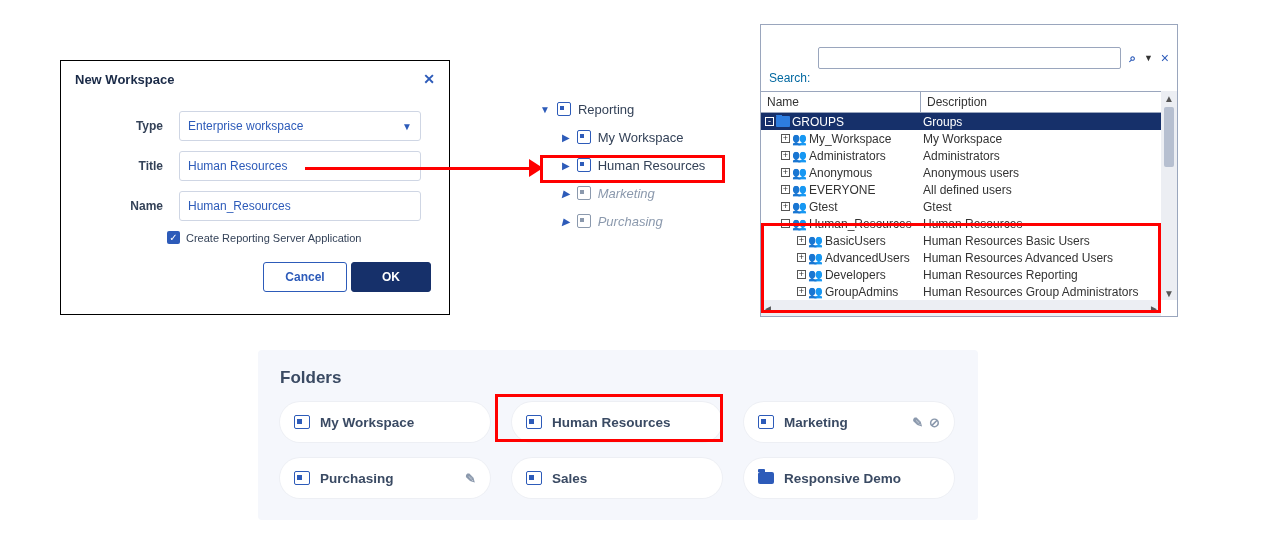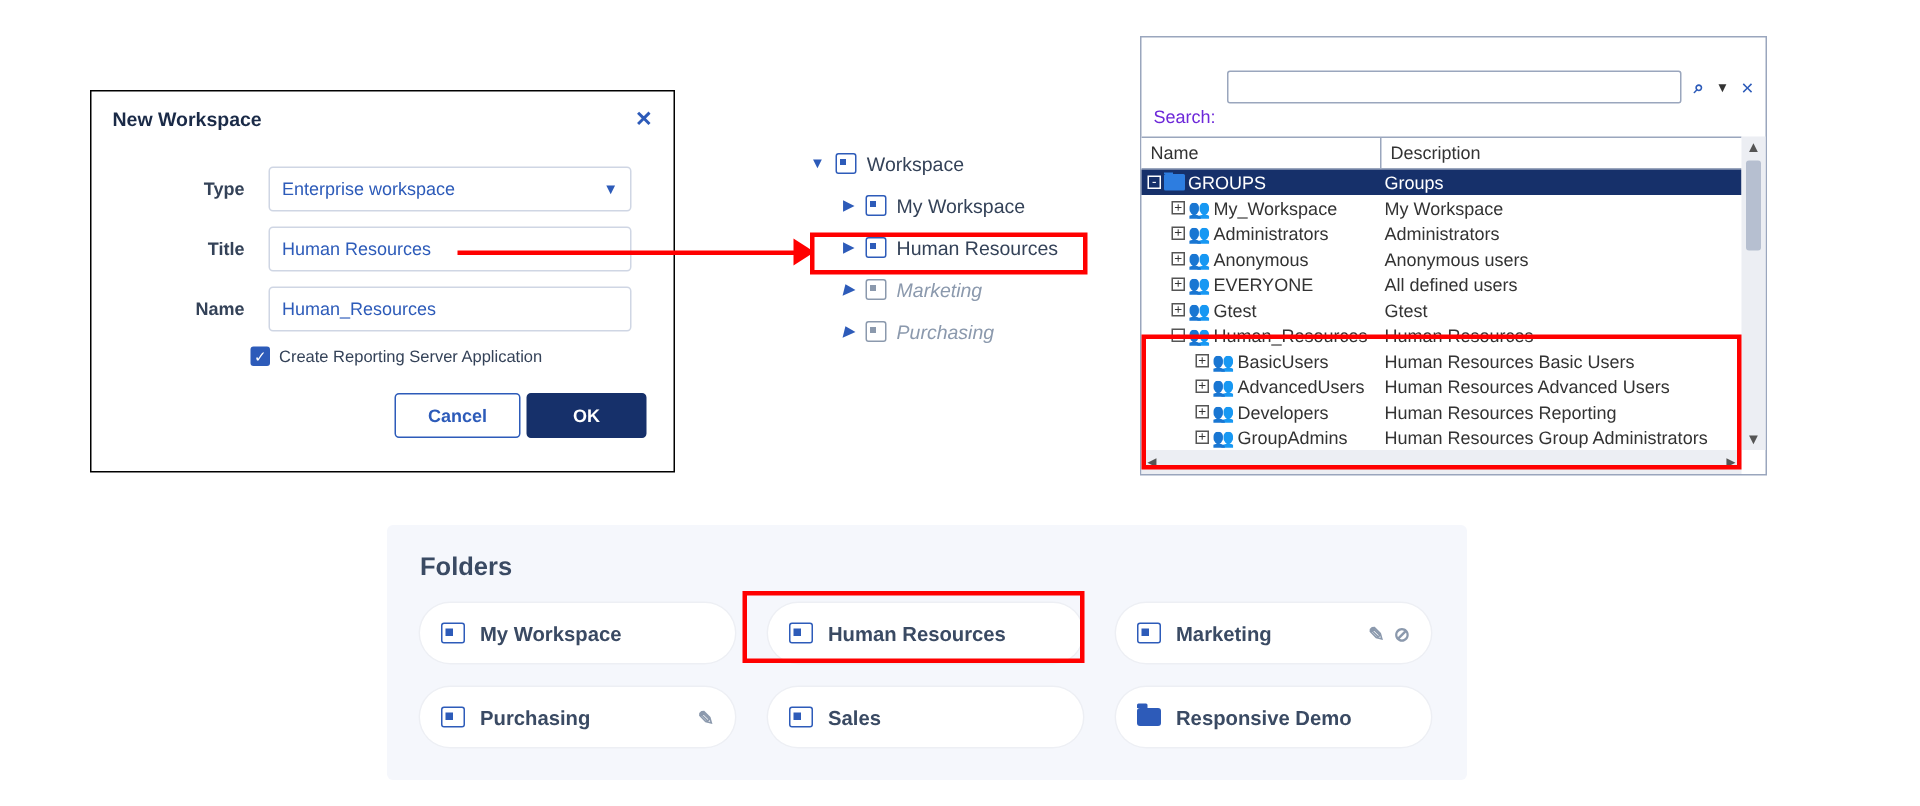--- a/index.html
+++ b/index.html
@@ -196,21 +196,21 @@
     width: 418px;
     border: 1px solid #9aa6bd;
     background: #fff;
   }
   .grid-search {
     display: flex;
     align-items: center;
     gap: 8px;
     padding: 6px 8px;
   }
-  .grid-search-label { color:#6d28d9;margin-top:40px; }
+  .grid-search-label { color:#0369a1;margin-top:40px; }
   .grid-search-input {
     flex:1;
     height: 22px;
     border: 1px solid #9aa6bd;
     border-radius: 2px;
     padding: 2px 6px;
   }
   .grid-search-icon {
     color:#2d5bb9;
     font-weight:bold;
@@ -385,21 +385,21 @@
   </div>
 </div>
 
 <div class="arrow-line"></div>
 <div class="arrow-head"></div>
 
 <div class="ws-tree">
   <div class="ws-root">
     <span class="tri down">▼</span>
     <span class="ws-icon"></span>
-    <span>Workspace</span>
+    <span>Reporting</span>
   </div>
   <div id="ws-items">
       <div class="ws-item">
         <span class="tri">▶</span>
         <span class="ws-icon"></span>
         <span>My Workspace</span>
       </div>
       <div class="ws-item">
         <span class="tri">▶</span>
         <span class="ws-icon"></span>

